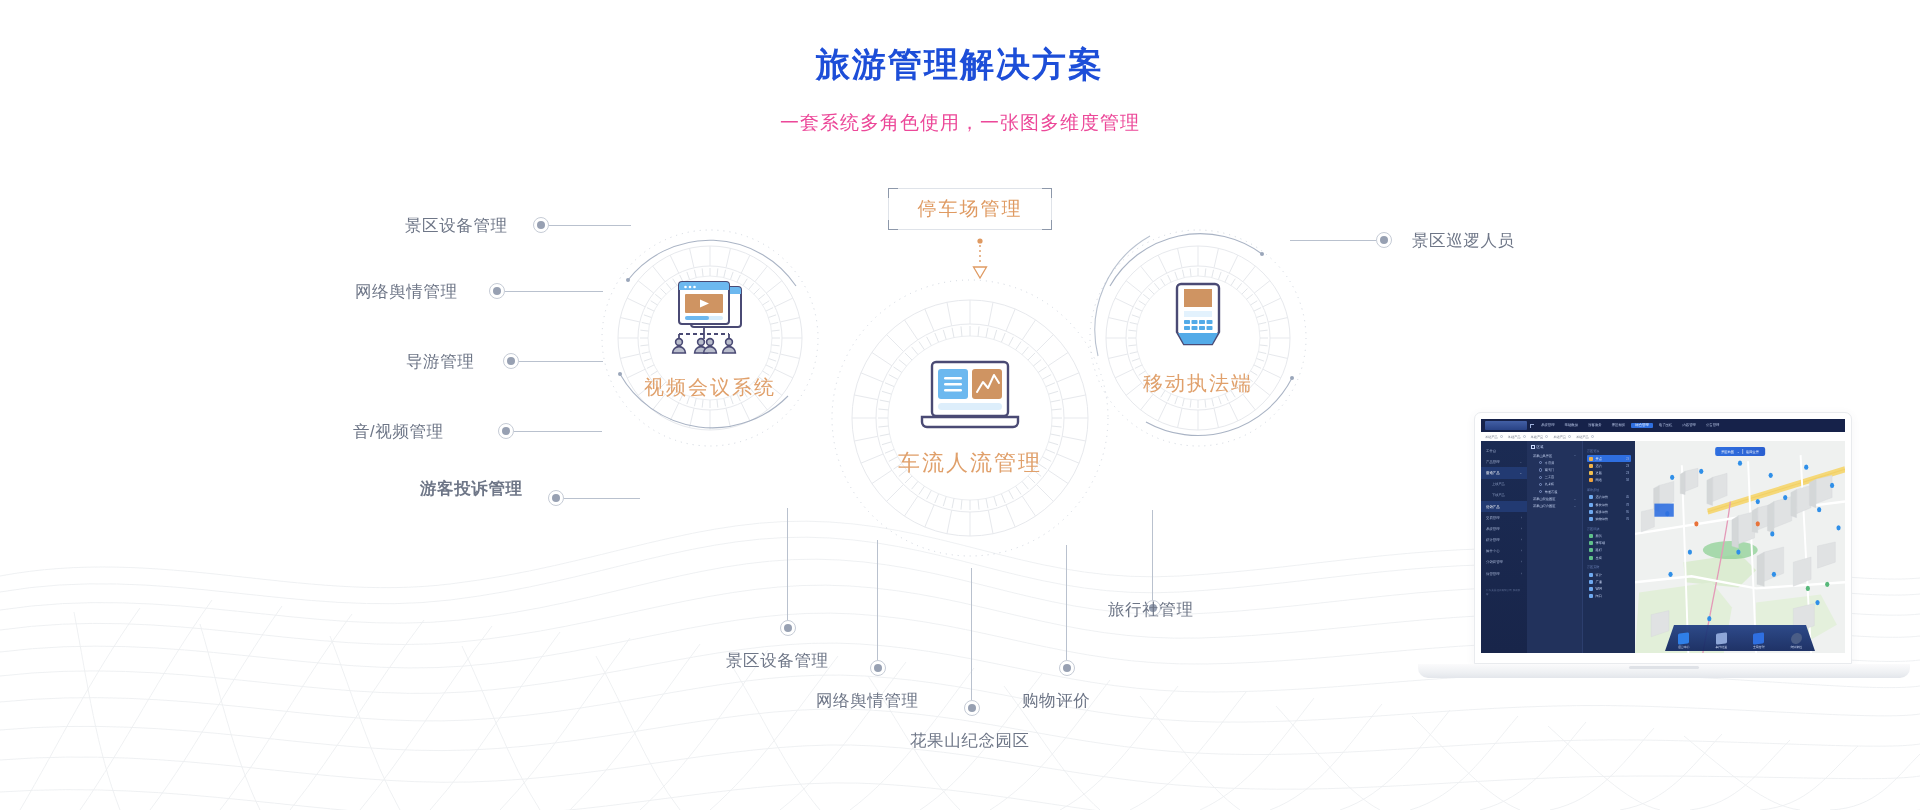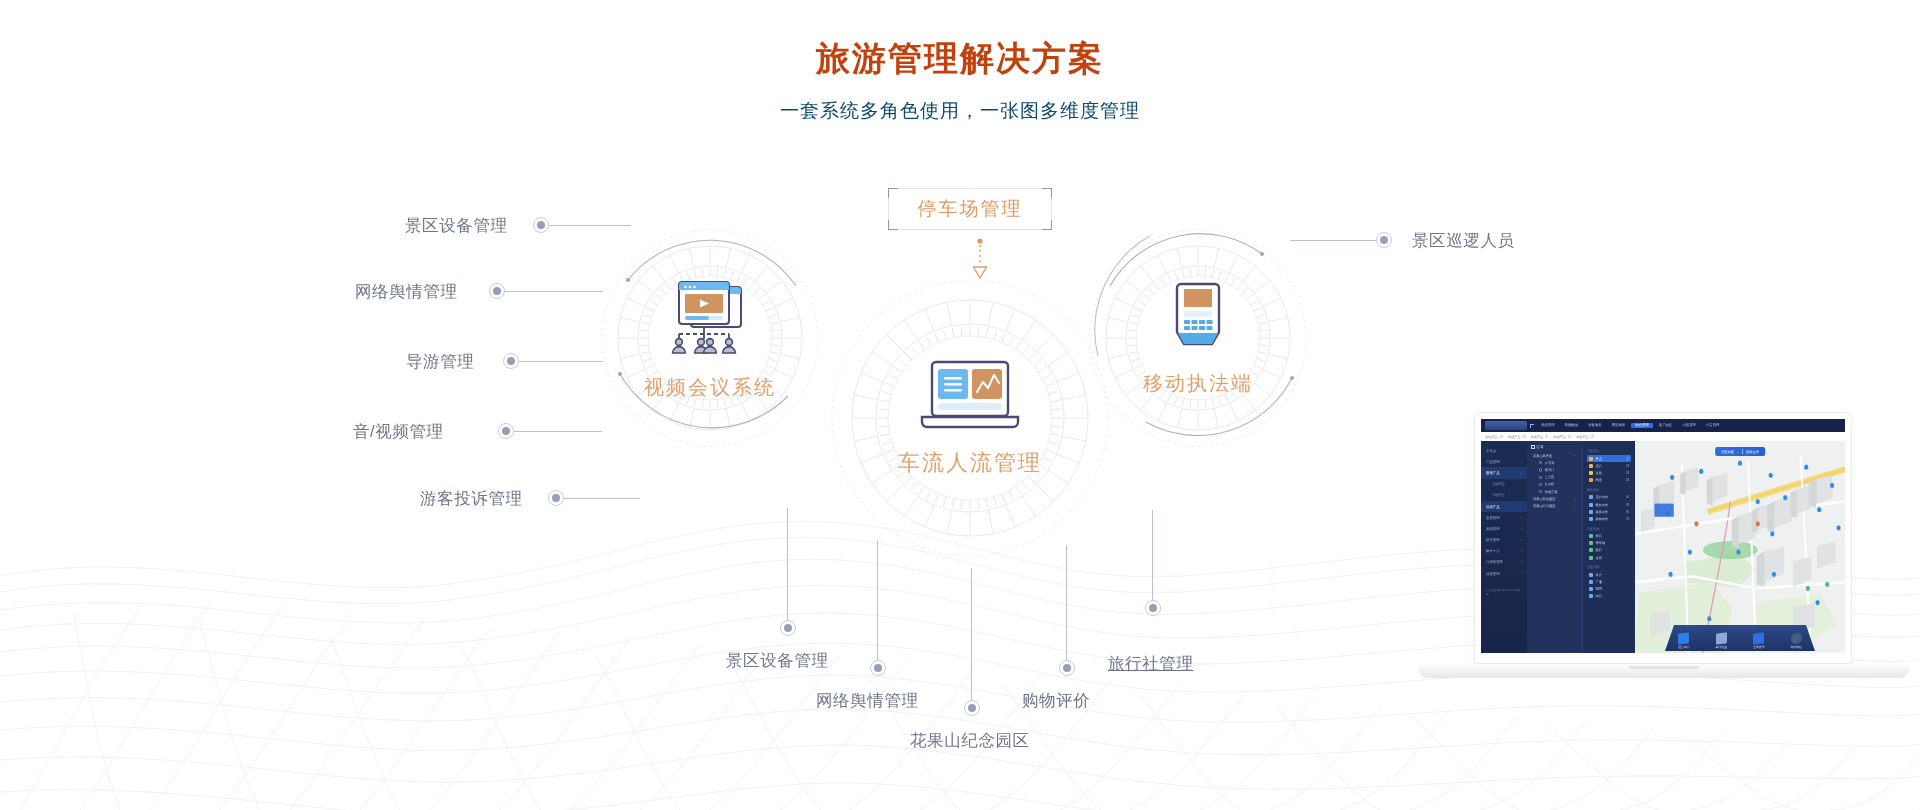--- a/index.html
+++ b/index.html
@@ -28,30 +28,30 @@
 
   
   #header {
     position: absolute;
     top: 34px; left: 0; width: 1920px;
     text-align: center;
   }
   #page-title {
     font-size: 34px;
     font-weight: bold;
-    color: #c2410c;
+    color: #1d4ed8;
     letter-spacing: 2px;
     line-height: 1.3;
-    margin: 2px;
+    margin: 8px;
   }
   #page-subtitle {
     font-size: 19px;
-    color: #0c4a6e;
+    color: #ec4899;
     letter-spacing: 1px;
-    margin-top: 18px;
+    margin-top: 24px;
     font-family: Liberation Serif, serif;
   }
 
   
   .node-label {
     position: absolute;
     font-size: 16.5px;
     color: #6e7687;
     letter-spacing: 0.6px;
     white-space: nowrap;
@@ -777,21 +777,21 @@
   </div>
   <span class="dot" style="left:503px; top:353px;"></span>
   <span class="lead-line h" style="left:519px; top:361px; width:84px;"></span>
 
   <div class="node-label" style="left:353px; top:421px;">
     <span>音/视频管理</span>
   </div>
   <span class="dot" style="left:498px; top:423px;"></span>
   <span class="lead-line h" style="left:514px; top:431px; width:88px;"></span>
 
-  <div class="node-label" style="left:420px; top:488px;">
+  <div class="node-label" style="left:420px; top:478px;font-weight:bold;">
     <span>游客投诉管理</span>
   </div>
   <span class="dot" style="left:548px; top:490px;"></span>
   <span class="lead-line h" style="left:564px; top:498px; width:76px;"></span>
 
   <span class="lead-line h" style="left:1290px; top:240px; width:86px;"></span>
   <span class="dot" style="left:1376px; top:232px;"></span>
   <div class="node-label" style="left:1412px; top:230px;">
     <span>景区巡逻人员</span>
   </div>
@@ -815,21 +815,21 @@
   </div>
 
   <span class="lead-line v" style="left:1066px; top:545px; height:115px;"></span>
   <span class="dot" style="left:1059px; top:660px;"></span>
   <div class="node-label" style="left:1022px; top:690px;">
     <span>购物评价</span>
   </div>
 
   <span class="lead-line v" style="left:1152px; top:510px; height:90px;"></span>
   <span class="dot" style="left:1145px; top:600px;"></span>
-  <div class="node-label" style="left:1108px; top:653px;text-decoration:underline;">
+  <div class="node-label" style="left:1108px; top:599px;">
     <span>旅行社管理</span>
   </div>
 
   <div id="laptop">
     <div id="laptop-screen">
       <div id="laptop-inner">
 
         <div class="dash-topbar">
           <span class="dash-logo"></span>
           <span style="width:4px;height:4px;border-left:.6px solid #9fb2dc;border-top:.6px solid #9fb2dc;display:inline-block;"></span>

